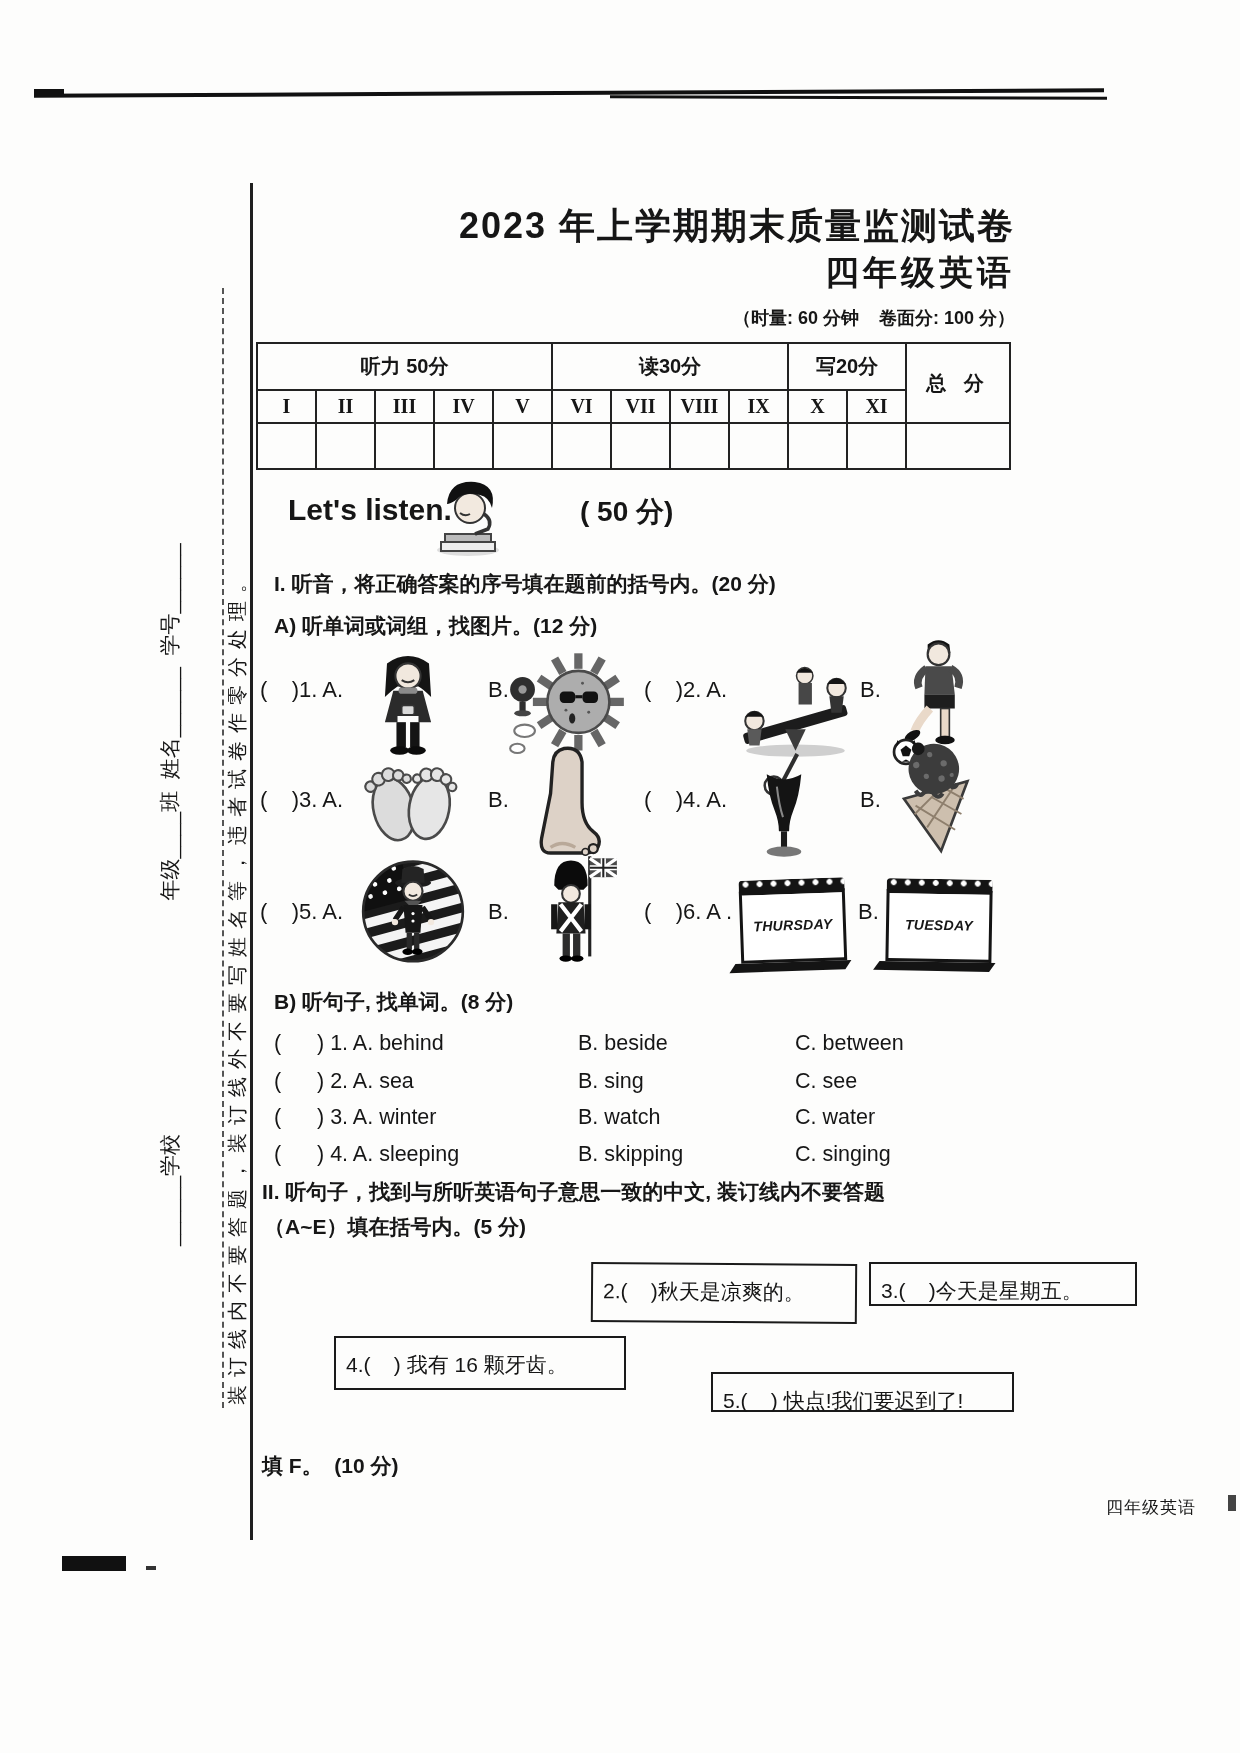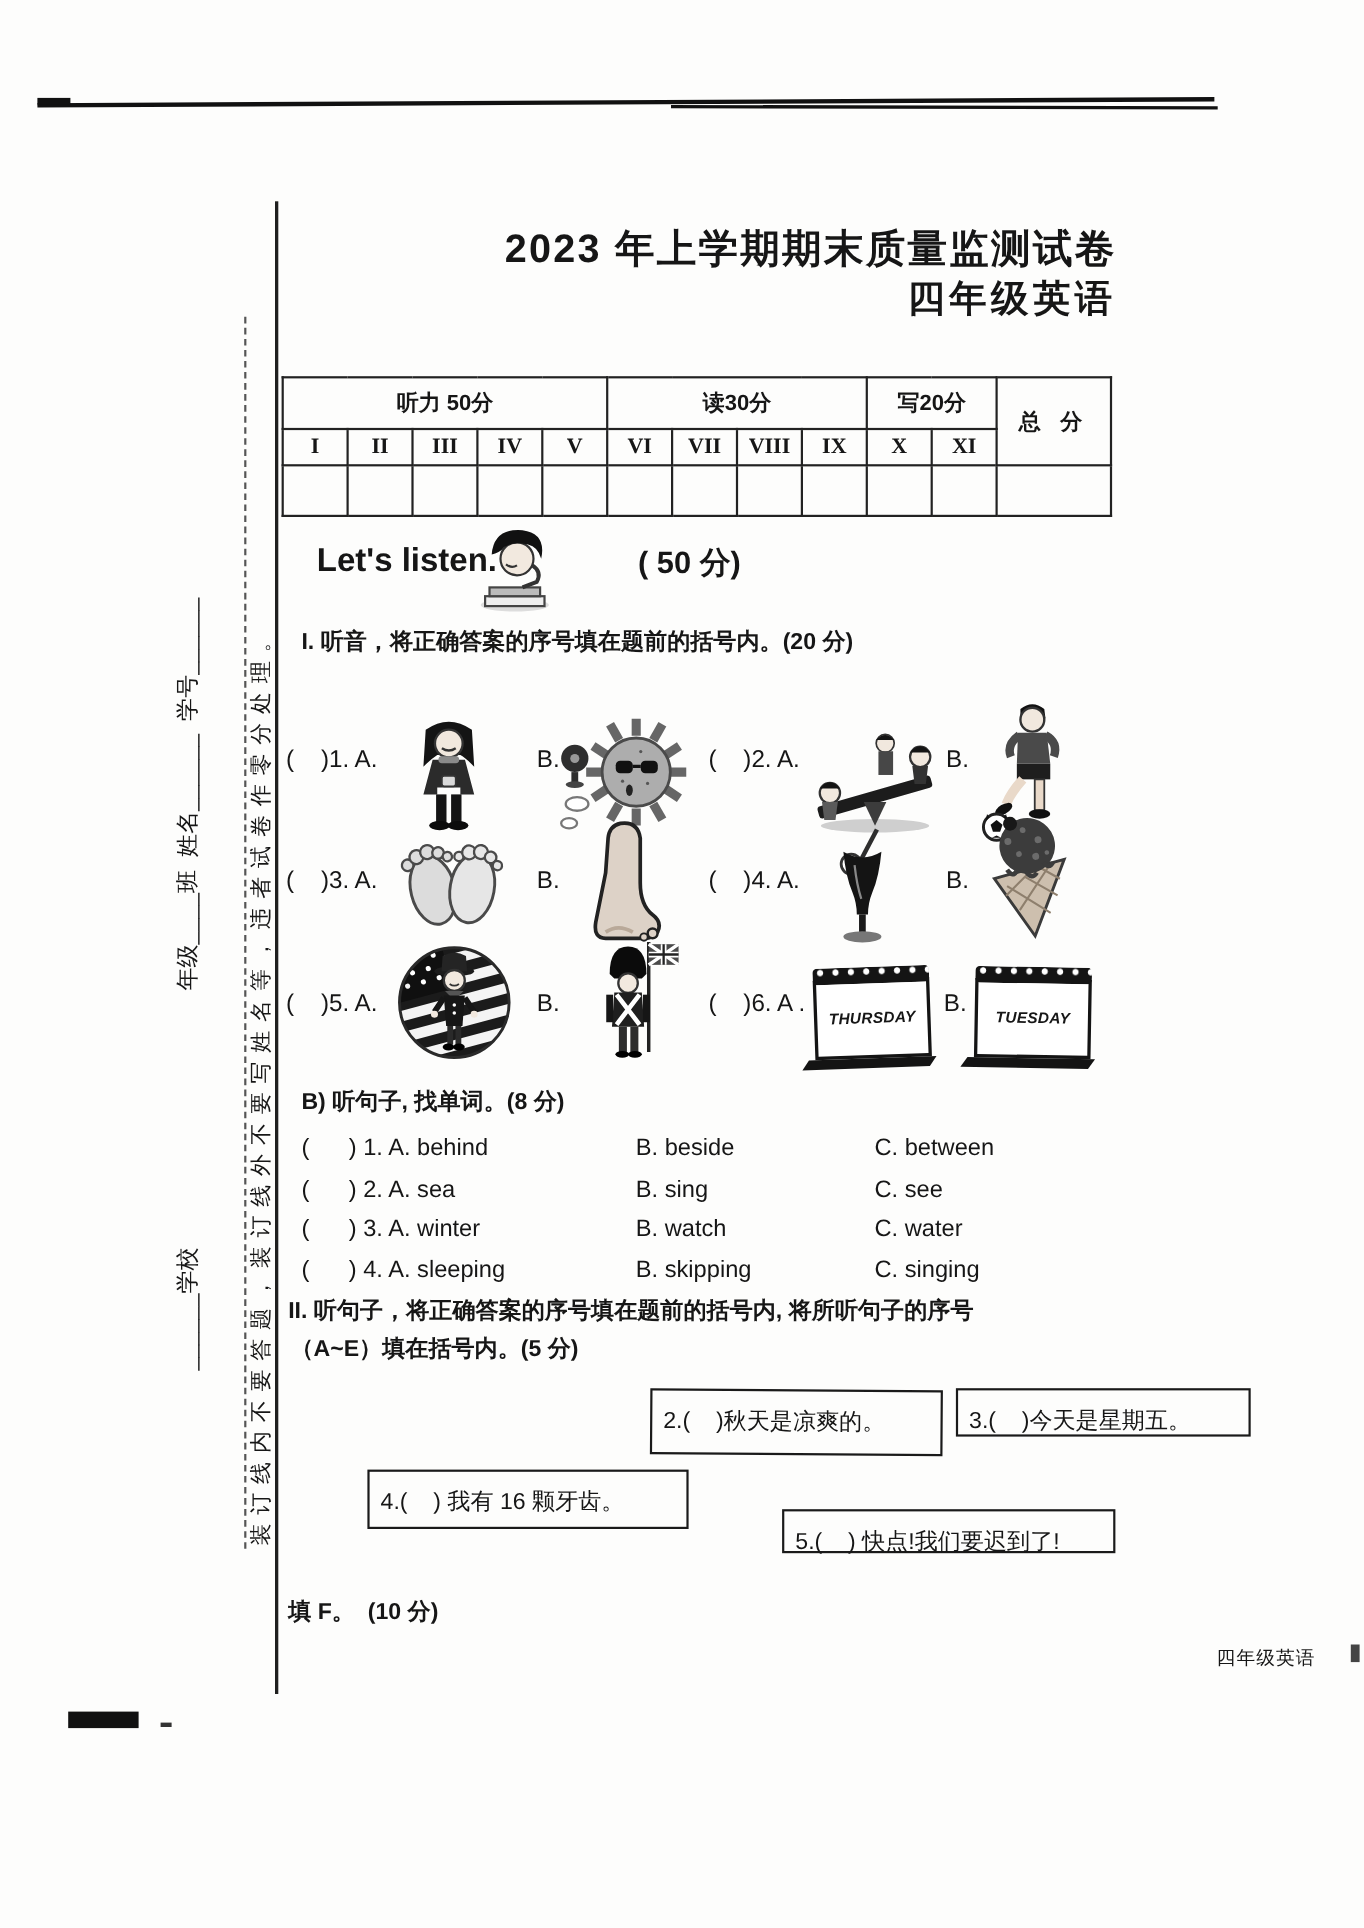--- a/index.html
+++ b/index.html
@@ -38,20 +38,21 @@
   <div class="bar" style="left:610px;top:96px;width:497px;height:3px;transform:rotate(0.15deg);"></div>
   <div class="bar" style="left:34px;top:89px;width:30px;height:6px;"></div>
 
   <div class="vline-dashed"></div>
   <div class="vline-solid"></div>
   <div class="rot" style="left:-254px;top:806px;width:850px;height:30px;font-size:21px;">______学校                                        年级____班  姓名______  学号______</div>
   <div class="rot" style="left:-232px;top:921px;width:940px;height:28px;font-size:20px;letter-spacing:8px;">装订线内不要答题，装订线外不要写姓名等，违者试卷作零分处理。</div>
 
   <div class="t b ctr" style="left:255px;top:203px;width:760px;font-size:36px;letter-spacing:2px;">2023 年上学期期末质量监测试卷</div>
   <div class="t b ctr" style="left:255px;top:250px;width:760px;font-size:34px;letter-spacing:4px;">四年级英语</div>
+  <div class="t b ctr" style="left:255px;top:307px;width:760px;font-size:18px;">（时量: 60 分钟    卷面分: 100 分）</div>
 
   <table class="score-table">
     <colgroup>
       <col style="width:59px">
         <col style="width:59px">
         <col style="width:59px">
         <col style="width:59px">
       <col style="width:59px">
         <col style="width:59px">
         <col style="width:59px">
@@ -106,20 +107,21 @@
       <rect x="15" y="62" width="46" height="8" fill="#bbb" stroke="#444" stroke-width="2"></rect>
       <circle cx="40" cy="36" r="15" fill="#f2e9df" stroke="#333" stroke-width="2"></circle>
       <path d="M17 32 Q19 8 45 10 Q67 13 62 36 Q59 25 50 23 Q33 19 26 28 Q20 32 17 32 Z" fill="#111"></path>
       <path d="M30 41 Q35 45 40 42" stroke="#333" stroke-width="2" fill="none"></path>
       <path d="M54 42 Q63 48 58 57 L45 62" stroke="#333" stroke-width="3.5" fill="none"></path>
     </svg>
   </div>
   <div class="t b" style="left:580px;top:494px;font-size:28px;">( 50 分)</div>
 
   <div class="t b" style="left:274px;top:570px;font-size:21px;">I. 听音，将正确答案的序号填在题前的括号内。(20 分)</div>
+  <div class="t b" style="left:274px;top:612px;font-size:21px;">A) 听单词或词组，找图片。(12 分)</div>
 
   <div class="t" style="left:260px;top:676px;font-size:22px;">(    )1. A.</div>
   <div class="icon-box" style="left:366px;top:652px;width:84px;height:112px;">
     <svg viewBox="0 0 80 105">
       <path d="M20 10 Q40 -4 60 10 L62 42 Q54 34 50 32 L30 32 Q24 36 18 42 Z" fill="#141414"></path>
       <circle cx="40" cy="22" r="12" fill="#f1e8de" stroke="#333" stroke-width="2"></circle>
       <path d="M34 26 Q40 30 46 26" stroke="#333" stroke-width="2" fill="none"></path>
       <path d="M26 36 L54 36 L62 66 L50 66 L50 60 L30 60 L30 66 L18 66 Z" fill="#2b2b2b"></path>
       <rect x="31" y="33" width="18" height="6" rx="3" fill="#8a8a8a"></rect>
       <rect x="34" y="50" width="12" height="9" rx="2" fill="#d9d9d9" stroke="#333" stroke-width="1.5"></rect>
@@ -356,21 +358,21 @@
   <div class="t" style="left:274px;top:1068px;font-size:21.5px;">(      ) 2. A. sea</div>
   <div class="t" style="left:578px;top:1068px;font-size:21.5px;">B. sing</div>
   <div class="t" style="left:795px;top:1068px;font-size:21.5px;">C. see</div>
   <div class="t" style="left:274px;top:1104px;font-size:21.5px;">(      ) 3. A. winter</div>
   <div class="t" style="left:578px;top:1104px;font-size:21.5px;">B. watch</div>
   <div class="t" style="left:795px;top:1104px;font-size:21.5px;">C. water</div>
   <div class="t" style="left:274px;top:1141px;font-size:21.5px;">(      ) 4. A. sleeping</div>
   <div class="t" style="left:578px;top:1141px;font-size:21.5px;">B. skipping</div>
   <div class="t" style="left:795px;top:1141px;font-size:21.5px;">C. singing</div>
 
-  <div class="t b" style="left:262px;top:1178px;font-size:21px;">II. 听句子，将正确答案的序号填在题前的括号内, 将所听句子的序号</div>
+  <div class="t b" style="left:262px;top:1178px;font-size:21px;">II. 听句子，找到与所听英语句子意思一致的中文, 装订线内不要答题</div>
   <div class="t b" style="left:264px;top:1213px;font-size:21px;">（A~E）填在括号内。(5 分)</div>
 
   <div class="qbox" style="left:591px;top:1263px;width:266px;height:60px;transform:rotate(0.4deg);">2.(    )秋天是凉爽的。</div>
   <div class="qbox" style="left:869px;top:1262px;width:268px;height:44px;">3.(    )今天是星期五。</div>
   <div class="qbox" style="left:334px;top:1336px;width:292px;height:54px;">4.(    ) 我有 16 颗牙齿。</div>
   <div class="qbox" style="left:711px;top:1372px;width:303px;height:40px;">5.(    ) 快点!我们要迟到了!</div>
 
   <div class="t b" style="left:262px;top:1452px;font-size:21px;">填 F。  (10 分)</div>
 
   <div class="t" style="left:1106px;top:1497px;font-size:17px;letter-spacing:1px;">四年级英语</div>

